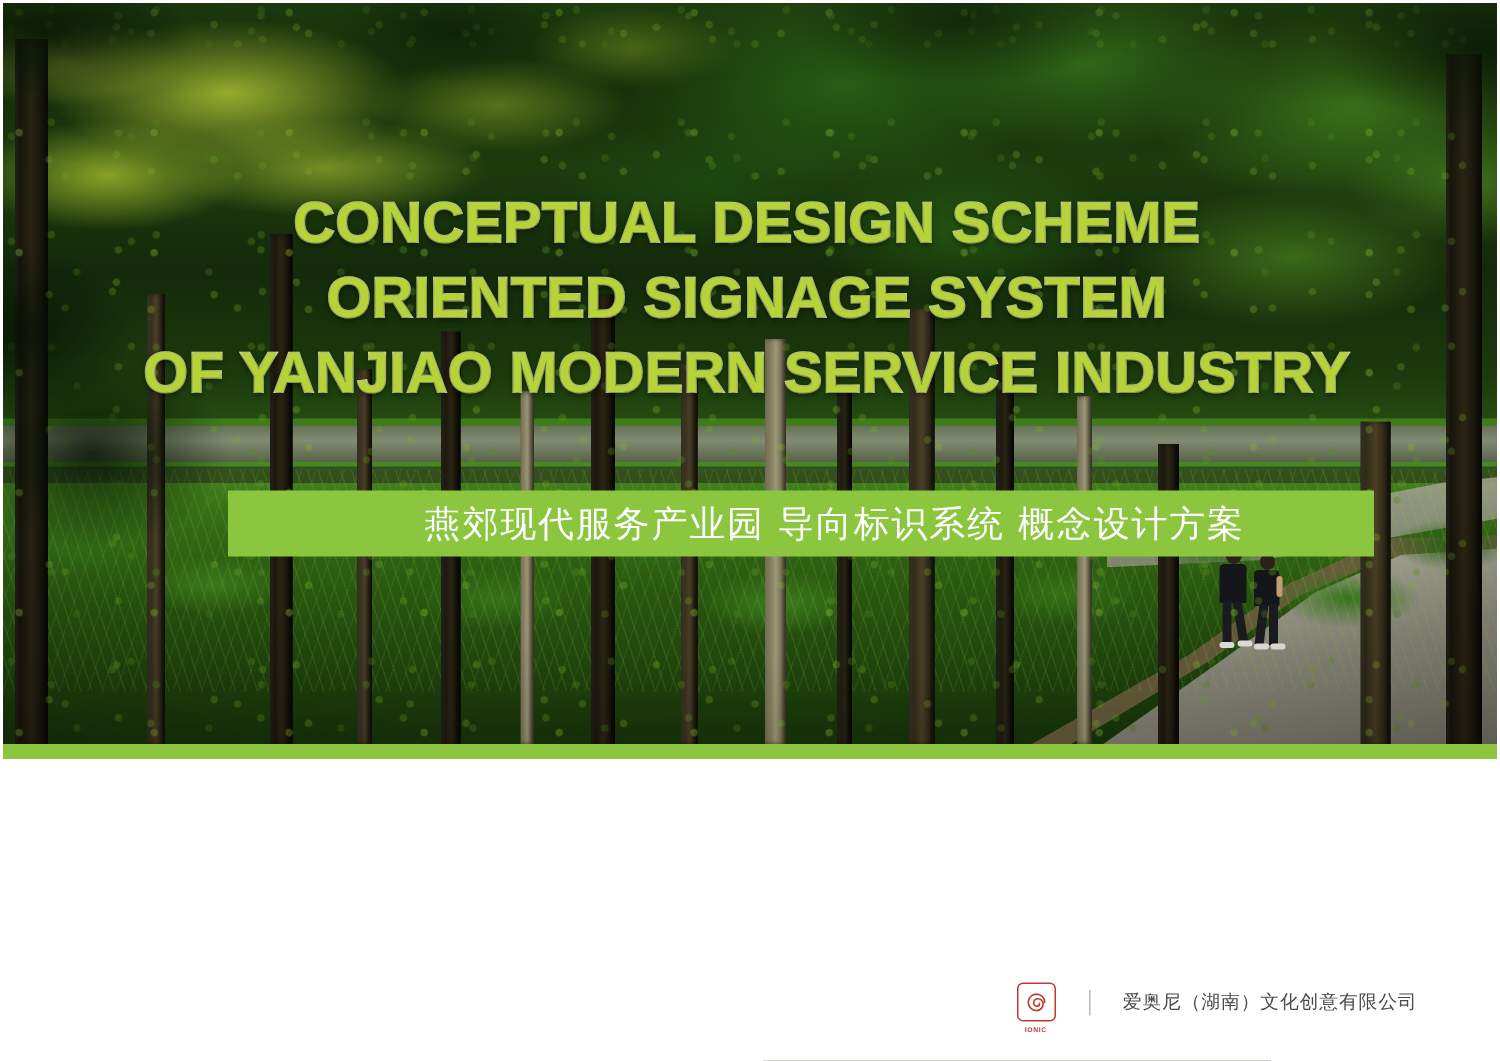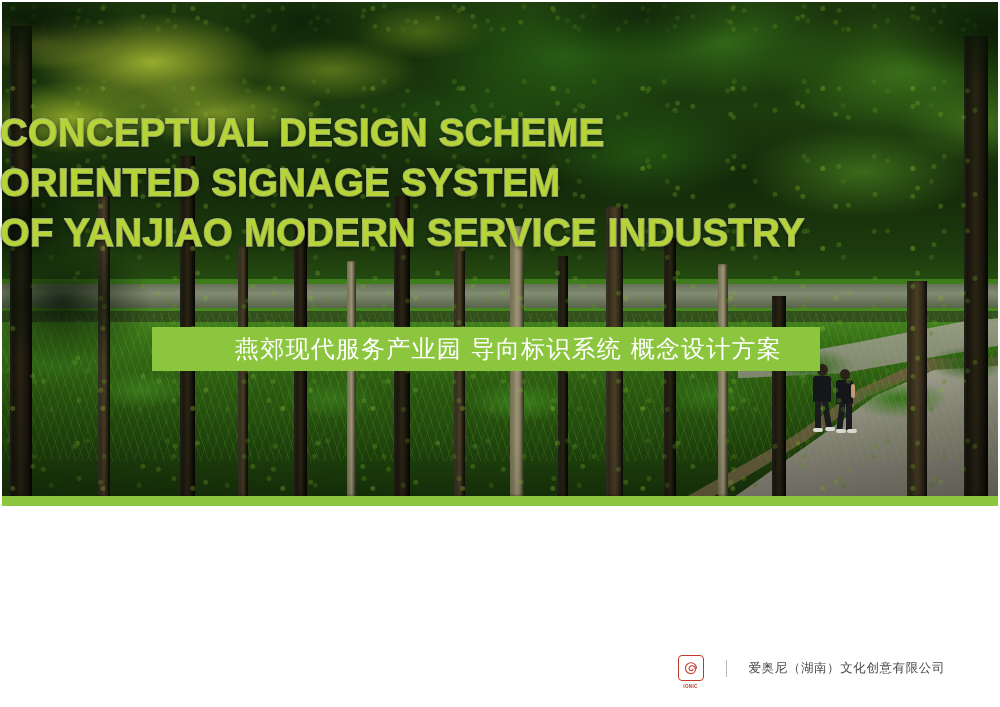--- a/index.html
+++ b/index.html
@@ -178,41 +178,41 @@
 
   
   .vignette {
     background:
       radial-gradient(ellipse 120% 95% at 50% 45%, rgba(0,0,0,0) 45%, rgba(0,0,0,.48) 100%);
   }
   .tone { background:linear-gradient(180deg, rgba(20,45,10,.18), rgba(0,0,0,0) 40%); }
 
   
   .title-block {
-    position:absolute; left:0; top:108px; width:996px;
-    z-index:6;
+    position:absolute; left:0; top:124px; width:996px;
+    text-align:center; z-index:6;
   }
   .title-line {
     font-family:"Liberation Sans", sans-serif;
     font-weight:bold;
     font-size:38px;
     line-height:50px;
     letter-spacing:.5px;
     color:#b6d438;
     -webkit-text-stroke:1.4px #e6f1b6;
     paint-order: stroke fill;
     text-shadow: 0 0 2px rgba(40,60,10,.55), 0 2px 4px rgba(0,0,0,.45);
     white-space:nowrap;
   }
 
   
   .banner {
     position:absolute;
     left:152px; top:327px;
-    width:668px; height:44px;
+    width:764px; height:44px;
     background:#8cc63f;
     z-index:6;
     display:flex; align-items:center; justify-content:center;padding-left:45px;
   }
   .banner-text {
     color:#ffffff;
     font-size:24px;
     letter-spacing:1.2px;
     font-family:"DejaVu Sans", sans-serif;
     white-space:nowrap;

